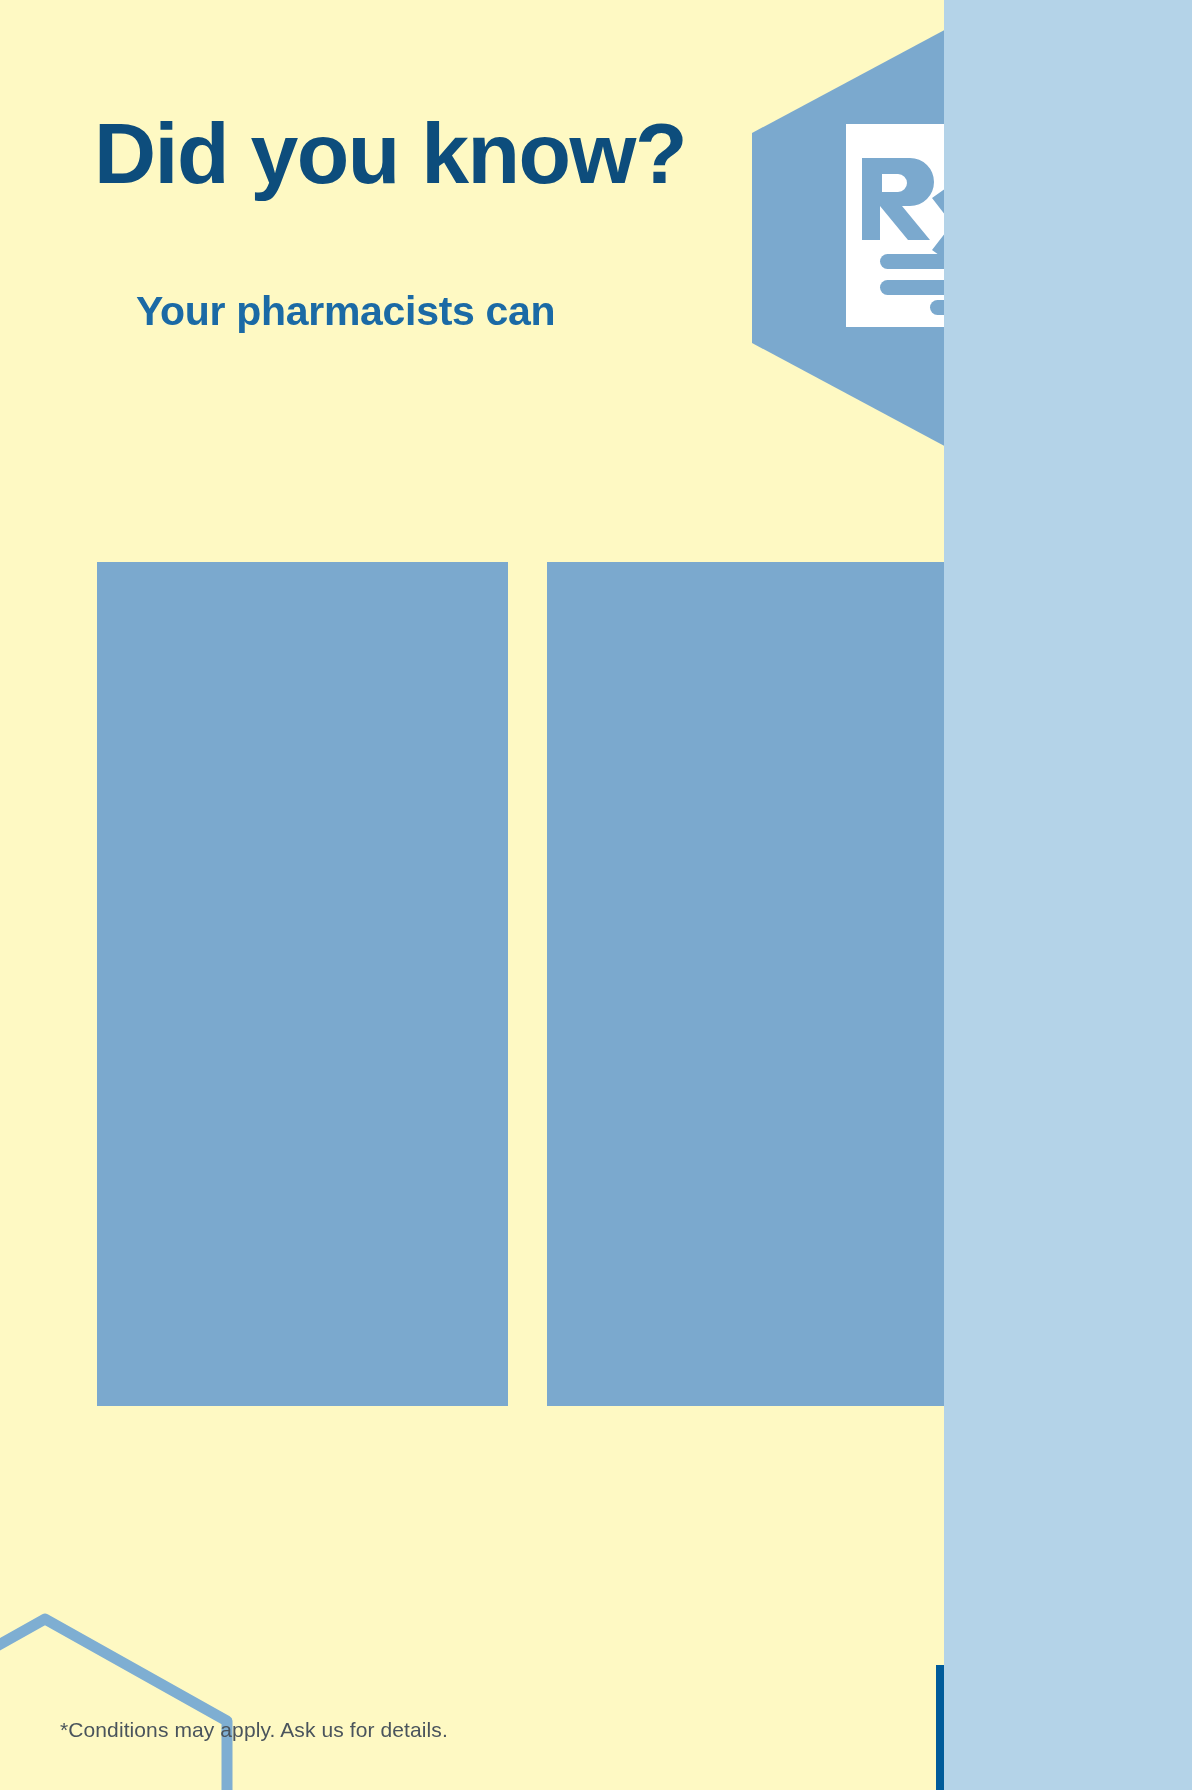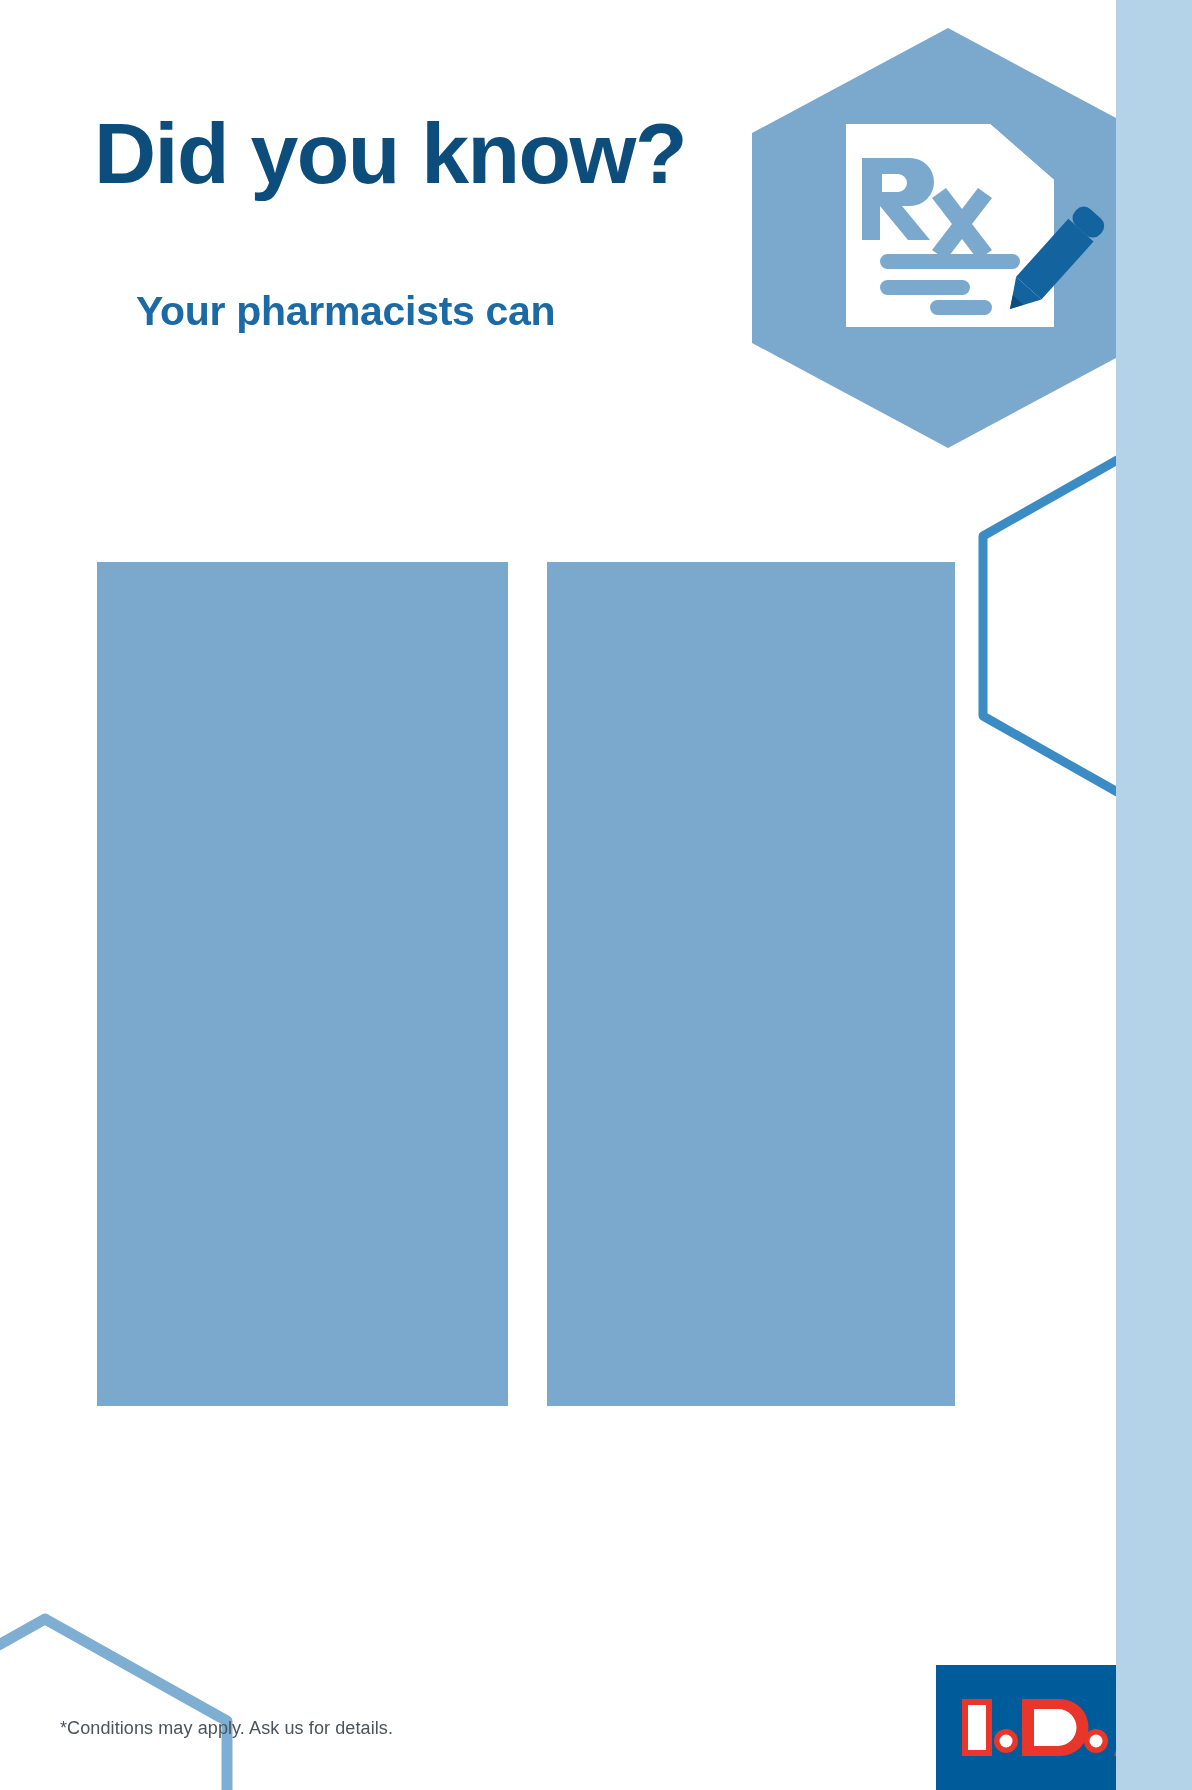--- a/index.html
+++ b/index.html
@@ -8,23 +8,23 @@
   }
   body {
     width: 1192px;
     height: 1790px;
     background: #b4d3e8;
     font-family: "Liberation Sans", sans-serif;
     overflow: hidden;
   }
   #poster {
     position: relative;
-    width: 1116px;
+    width: 944px;
     height: 1790px;
-    background: #ffffff;
+    background: #fef9c3;
     overflow: hidden;
   }
 
   
   .hex-fill {
     position: absolute;
     background: #7ba9ce;
   }
   #hex-top-right {
     left: 752px;
@@ -86,21 +86,21 @@
     list-style: none;
     margin: 0;
     padding: 0;
   }
 
   
   #footnote {
     position: absolute;
     left: 60px;
     top: 1718px;
-    font-size: 18px;
+    font-size: 21px;
     color: #4a545c;
     letter-spacing: 0.1px;
     white-space: nowrap;
   }
 
   
   #logo-block {
     position: absolute;
     left: 936px;
     top: 1665px;

